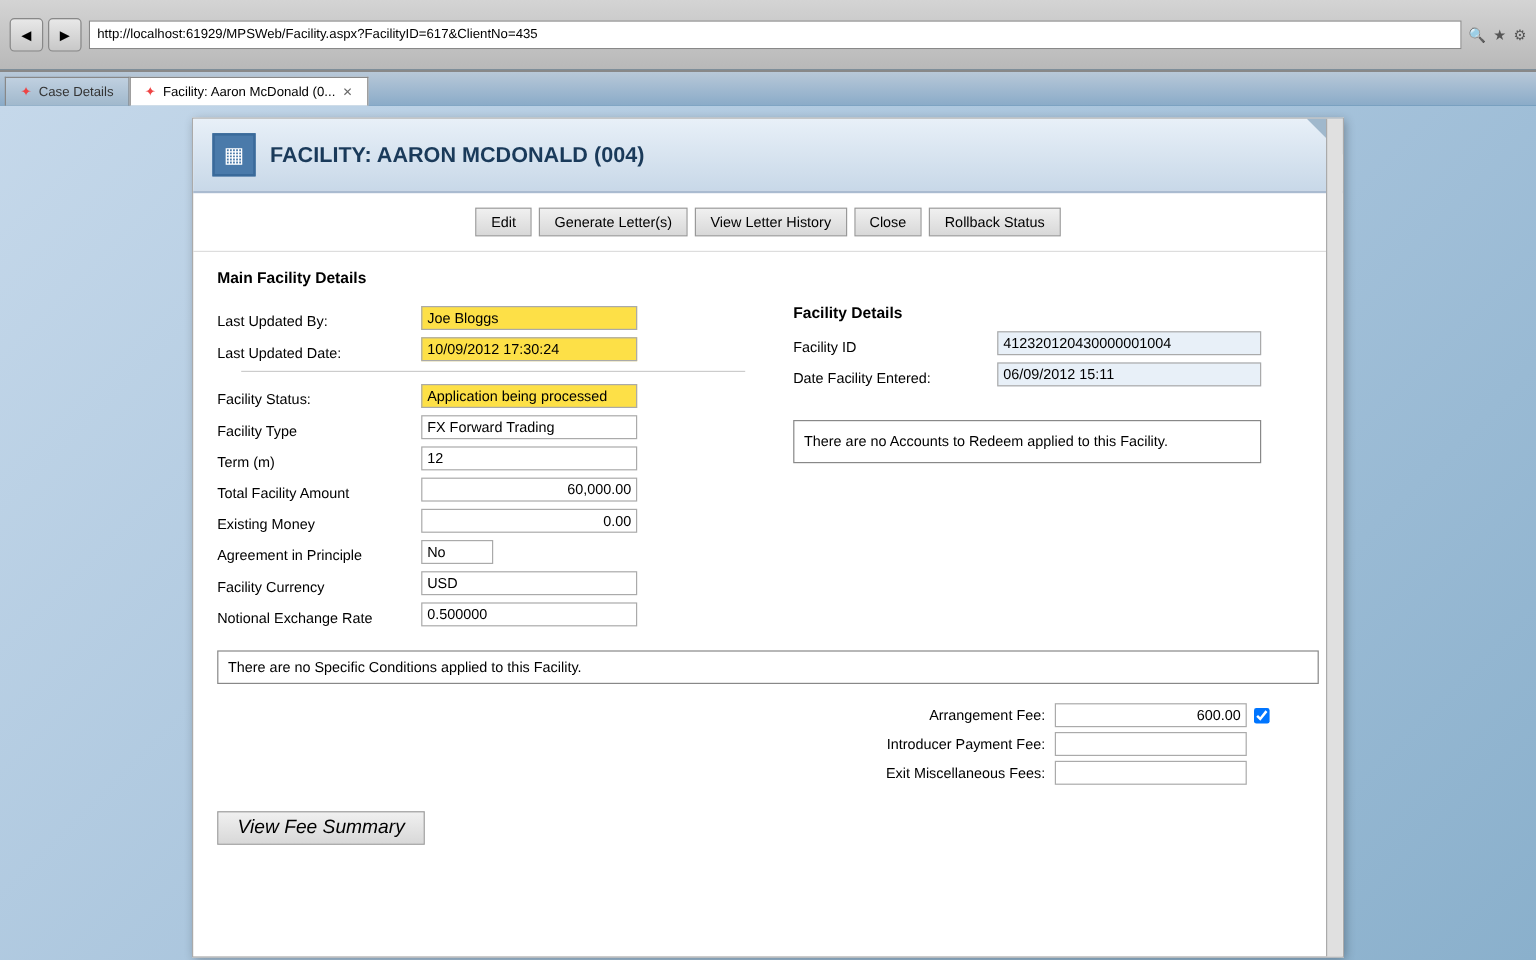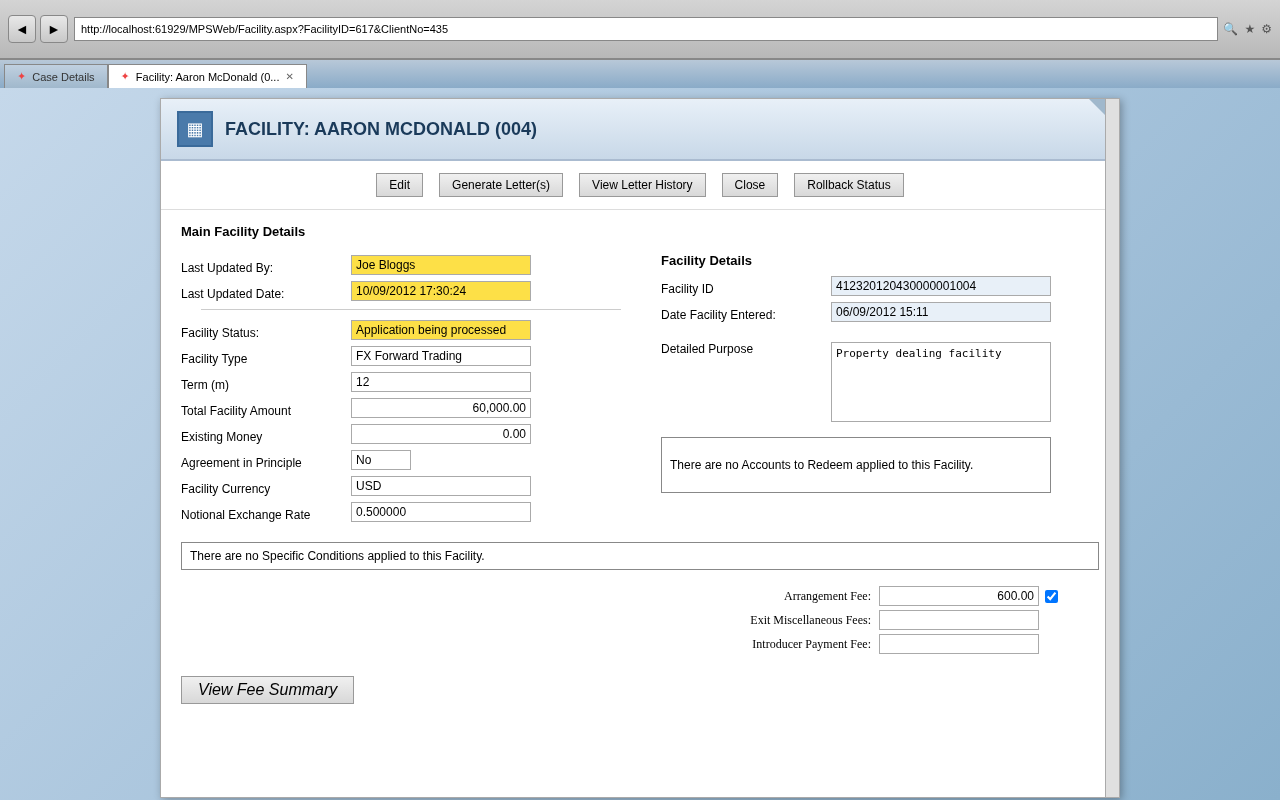--- a/index.html
+++ b/index.html
@@ -125,21 +125,21 @@
       border-style: solid;
       border-width: 0 30px 30px 0;
       border-color: transparent #a0b8cc transparent transparent;
     }
 
     
     .toolbar {
       padding: 12px 0;
       display: flex;
       justify-content: center;
-      gap: 16px;
+      gap: 6px;
       border-bottom: 1px solid #ddd;
       margin-bottom: 8px;
     }
     .toolbar-btn {
       padding: 4px 12px;
       background: linear-gradient(to bottom, #f0f0f0, #d8d8d8);
       border: 1px solid #999;
       font-size: 12px;
       cursor: pointer;
       color: #000;
@@ -220,21 +220,21 @@
       padding: 4px;
       font-size: 11px;
       font-family: monospace;
       resize: none;
       background: white;
       overflow-y: scroll;
     }
 
     .no-accounts-box {
       border: 1px solid #888;
-      padding: 20px 8px;
+      padding: 10px 8px;
       font-size: 12px;
       background: white;
       width: 390px;
     }
 
     .no-specific-box {
       border: 1px solid #888;
       padding: 6px 8px;
       font-size: 12px;
       background: white;
@@ -253,21 +253,20 @@
     .fee-row {
       display: flex;
       align-items: center;
       margin-bottom: 4px;
     }
     .fee-label {
       width: 180px;
       font-size: 12px;
       text-align: right;
       padding-right: 8px;
-      font-family: Liberation Serif, serif;
     }
     .fee-input {
       width: 160px;
       height: 20px;
       border: 1px solid #aaa;
       padding: 1px 4px;
       font-size: 12px;
       text-align: right;
       background: white;
     }
@@ -435,52 +434,46 @@
 
         <div class="form-row">
           <div class="form-label">Date Facility Entered:</div>
           <div style="flex:1;">
             <input class="form-input" type="text" readonly="" style="width: 220px; background: rgb(232, 240, 248);" value="06/09/2012 15:11">
           </div>
         </div>
 
         <div style="height:16px;"></div>
 
-        <div class="form-row" style="align-items:flex-start;">
-          <div class="form-label">Detailed Purpose</div>
-          <div>
-            <textarea class="detail-purpose-area" readonly="" style="">Property dealing facility</textarea>
-          </div>
-        </div>
 
         <div style="height:8px;"></div>
 
         <div class="no-accounts-box">There are no Accounts to Redeem applied to this Facility.</div>
 
       </div>
     </div>
 
     <div class="no-specific-box">There are no Specific Conditions applied to this Facility.</div>
 
     <div class="fees-area">
       <div class="fees-table">
 
         <div class="fee-row">
           <div class="fee-label">Arrangement Fee:</div>
           <input class="fee-input" type="text" readonly="" value="600.00" style="">
           <input type="checkbox" class="fee-check" checked="" style="">
         </div>
 
         <div class="fee-row">
+          <div class="fee-label">Introducer Payment Fee:</div>
+          <input class="fee-input" type="text" readonly="" value="" style="">
+        </div>
+
+        <div class="fee-row">
           <div class="fee-label">Exit Miscellaneous Fees:</div>
-          <input class="fee-input" type="text" readonly="" value="" style="">
-        </div>
-
-        <div class="fee-row">
-          <div class="fee-label">Introducer Payment Fee:</div>
           <input class="fee-input" type="text" readonly="" value="" style="">
         </div>
 
       </div>
     </div>
 
     <div class="bottom-toolbar">
       <button class="view-fee-btn">View Fee Summary</button>
     </div>
 

